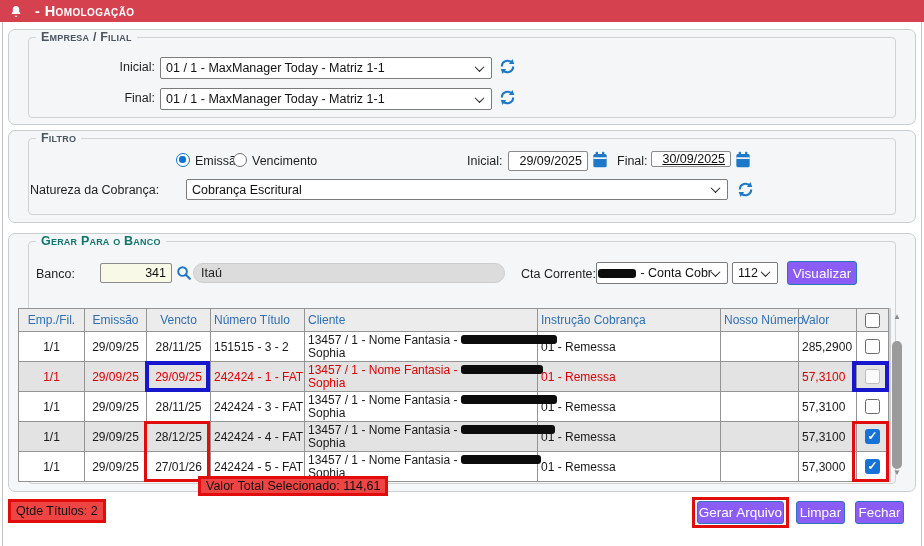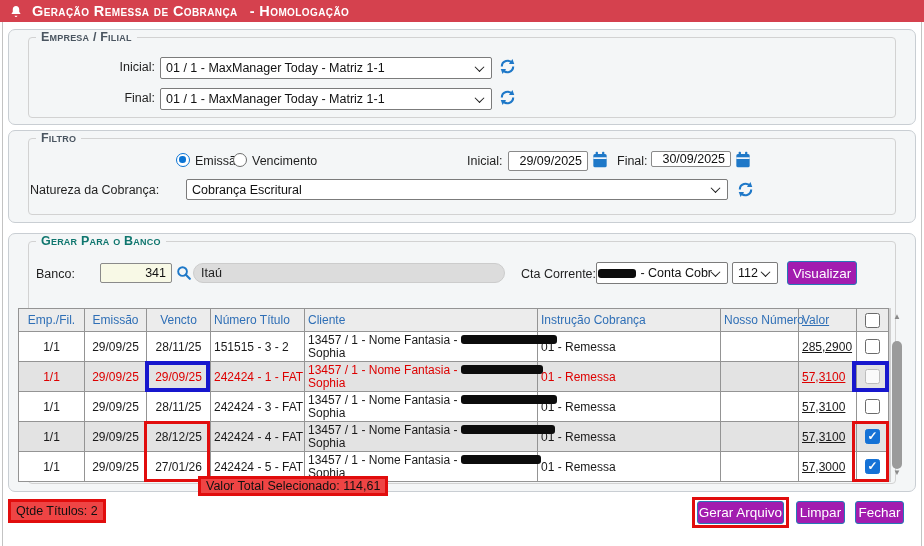--- a/index.html
+++ b/index.html
@@ -84,40 +84,40 @@
     position: absolute; width: 14px; height: 14px; border-radius: 50%;
     background: #fff; border: 1.6px solid #6e6e6e;
   }
   .radio.sel-on { border-color: #0b74d4; }
   .radio.sel-on::after {
     content: ""; position: absolute; left: 2.4px; top: 2.4px;
     width: 6.5px; height: 6.5px; border-radius: 50%; background: #0b74d4;
   }
   
   .btn {
-    position: absolute; background: #a21caf; color: #fff; border: 1px solid #2679b6;
+    position: absolute; background: #8b5cf6; color: #fff; border: 1px solid #2679b6;
     border-radius: 3px; font-size: 13.5px; display: flex; align-items: center;
     justify-content: center; font-family: "Liberation Sans", sans-serif; cursor: pointer;
   }
   
   .grid-wrap { position: absolute; left: 18px; top: 308px; width: 860px; height: 174px; display: flex; }
   table.grid { border-collapse: collapse; table-layout: fixed; width: 870px; background: #fff; }
   table.grid th, table.grid td {
     border: 1px solid #949494; font-size: 12px; overflow: visible;
     white-space: nowrap; padding: 0 3px;
   }
   table.grid th {
     height: 23px; background: #ececec; color: #2f6fb6; font-weight: normal;
     text-align: left;
   }
   table.grid td { height: 29px; }
   tr.r-even td { background: #e3e3e3; }
   tr.row-red td { color: #dd0000; }
   .ta-c { text-align: center !important; }
-  .ta-r { text-align: left; padding-right: 5px !important; text-decoration: underline; }
+  .ta-r { text-align: left; padding-right: 5px !important; }
   .cliente-cell { line-height: 13px; font-size: 11.8px; }
   .redact {
     display: inline-block; background: #0c0c0c; height: 9px; border-radius: 3px;
     vertical-align: middle; margin-left: 4px; position: relative; top: -1px;
   }
   tr:nth-child(1) .redact { width: 96px; }
   tr:nth-child(2) .redact { width: 82px; }
   tr:nth-child(3) .redact { width: 96px; }
   tr:nth-child(4) .redact { width: 94px; }
   tr:nth-child(5) .redact { width: 80px; }
@@ -153,21 +153,20 @@
   
   .icn { position: absolute; }
 </style>
 </head>
 <body>
 
 <div class="titlebar">
   <svg class="bell" viewBox="0 0 24 24">
     <path fill="#ffffff" d="M12 22.2c1.25 0 2.27-.92 2.45-2.1h-4.9c.18 1.18 1.2 2.1 2.45 2.1zM19.4 17v-1.2l-1.85-2.1V9.3c0-3.4-2.3-5.9-5.55-5.9S6.45 5.9 6.45 9.3v4.4L4.6 15.8V17h14.8z"></path>
   </svg>
-  <span class="t1">Geração Remessa de Cobrança</span>
   <span class="t2">- Homologação</span>
 </div>
 
 <div class="window-frame"></div>
 
 <div class="panel p1"></div>
 <div class="fs fs1"></div>
 <div class="fs-legend lg1">Empresa / Filial</div>
 
 <div class="abs lbl lbl-r" style="left:55px; top:60px; width:100px;">Inicial:</div>
@@ -207,21 +206,21 @@
 <div class="inp right" style="left:508px; top:151px; width:80px; height:20px;">
   <span>29/09/2025</span>
 </div>
 <svg class="icn" style="left:592px; top:151px;" width="16" height="18" viewBox="0 0 24 26">
   <rect x="2" y="4" width="20" height="20" rx="2.5" fill="#1e78c8"></rect>
   <rect x="2" y="9" width="20" height="2.4" fill="#ffffff"></rect>
   <rect x="5.5" y="0.5" width="3.4" height="6" rx="1.2" fill="#1e78c8"></rect>
   <rect x="15.1" y="0.5" width="3.4" height="6" rx="1.2" fill="#1e78c8"></rect>
 </svg>
 <div class="abs lbl" style="left:617px; top:154px;">Final:</div>
-<div class="inp right" style="left:651px; top:151px; width:80px; height:16px;">
+<div class="inp right" style="left:651px; top:151px; width:80px; height:16px;text-decoration:underline;">
   <span>30/09/2025</span>
 </div>
 <svg class="icn" style="left:735px; top:151px;" width="16" height="18" viewBox="0 0 24 26">
   <rect x="2" y="4" width="20" height="20" rx="2.5" fill="#1e78c8"></rect>
   <rect x="2" y="9" width="20" height="2.4" fill="#ffffff"></rect>
   <rect x="5.5" y="0.5" width="3.4" height="6" rx="1.2" fill="#1e78c8"></rect>
   <rect x="15.1" y="0.5" width="3.4" height="6" rx="1.2" fill="#1e78c8"></rect>
 </svg>
 
 <div class="abs lbl" style="left:30px; top:183px;">Natureza da Cobrança:</div>

